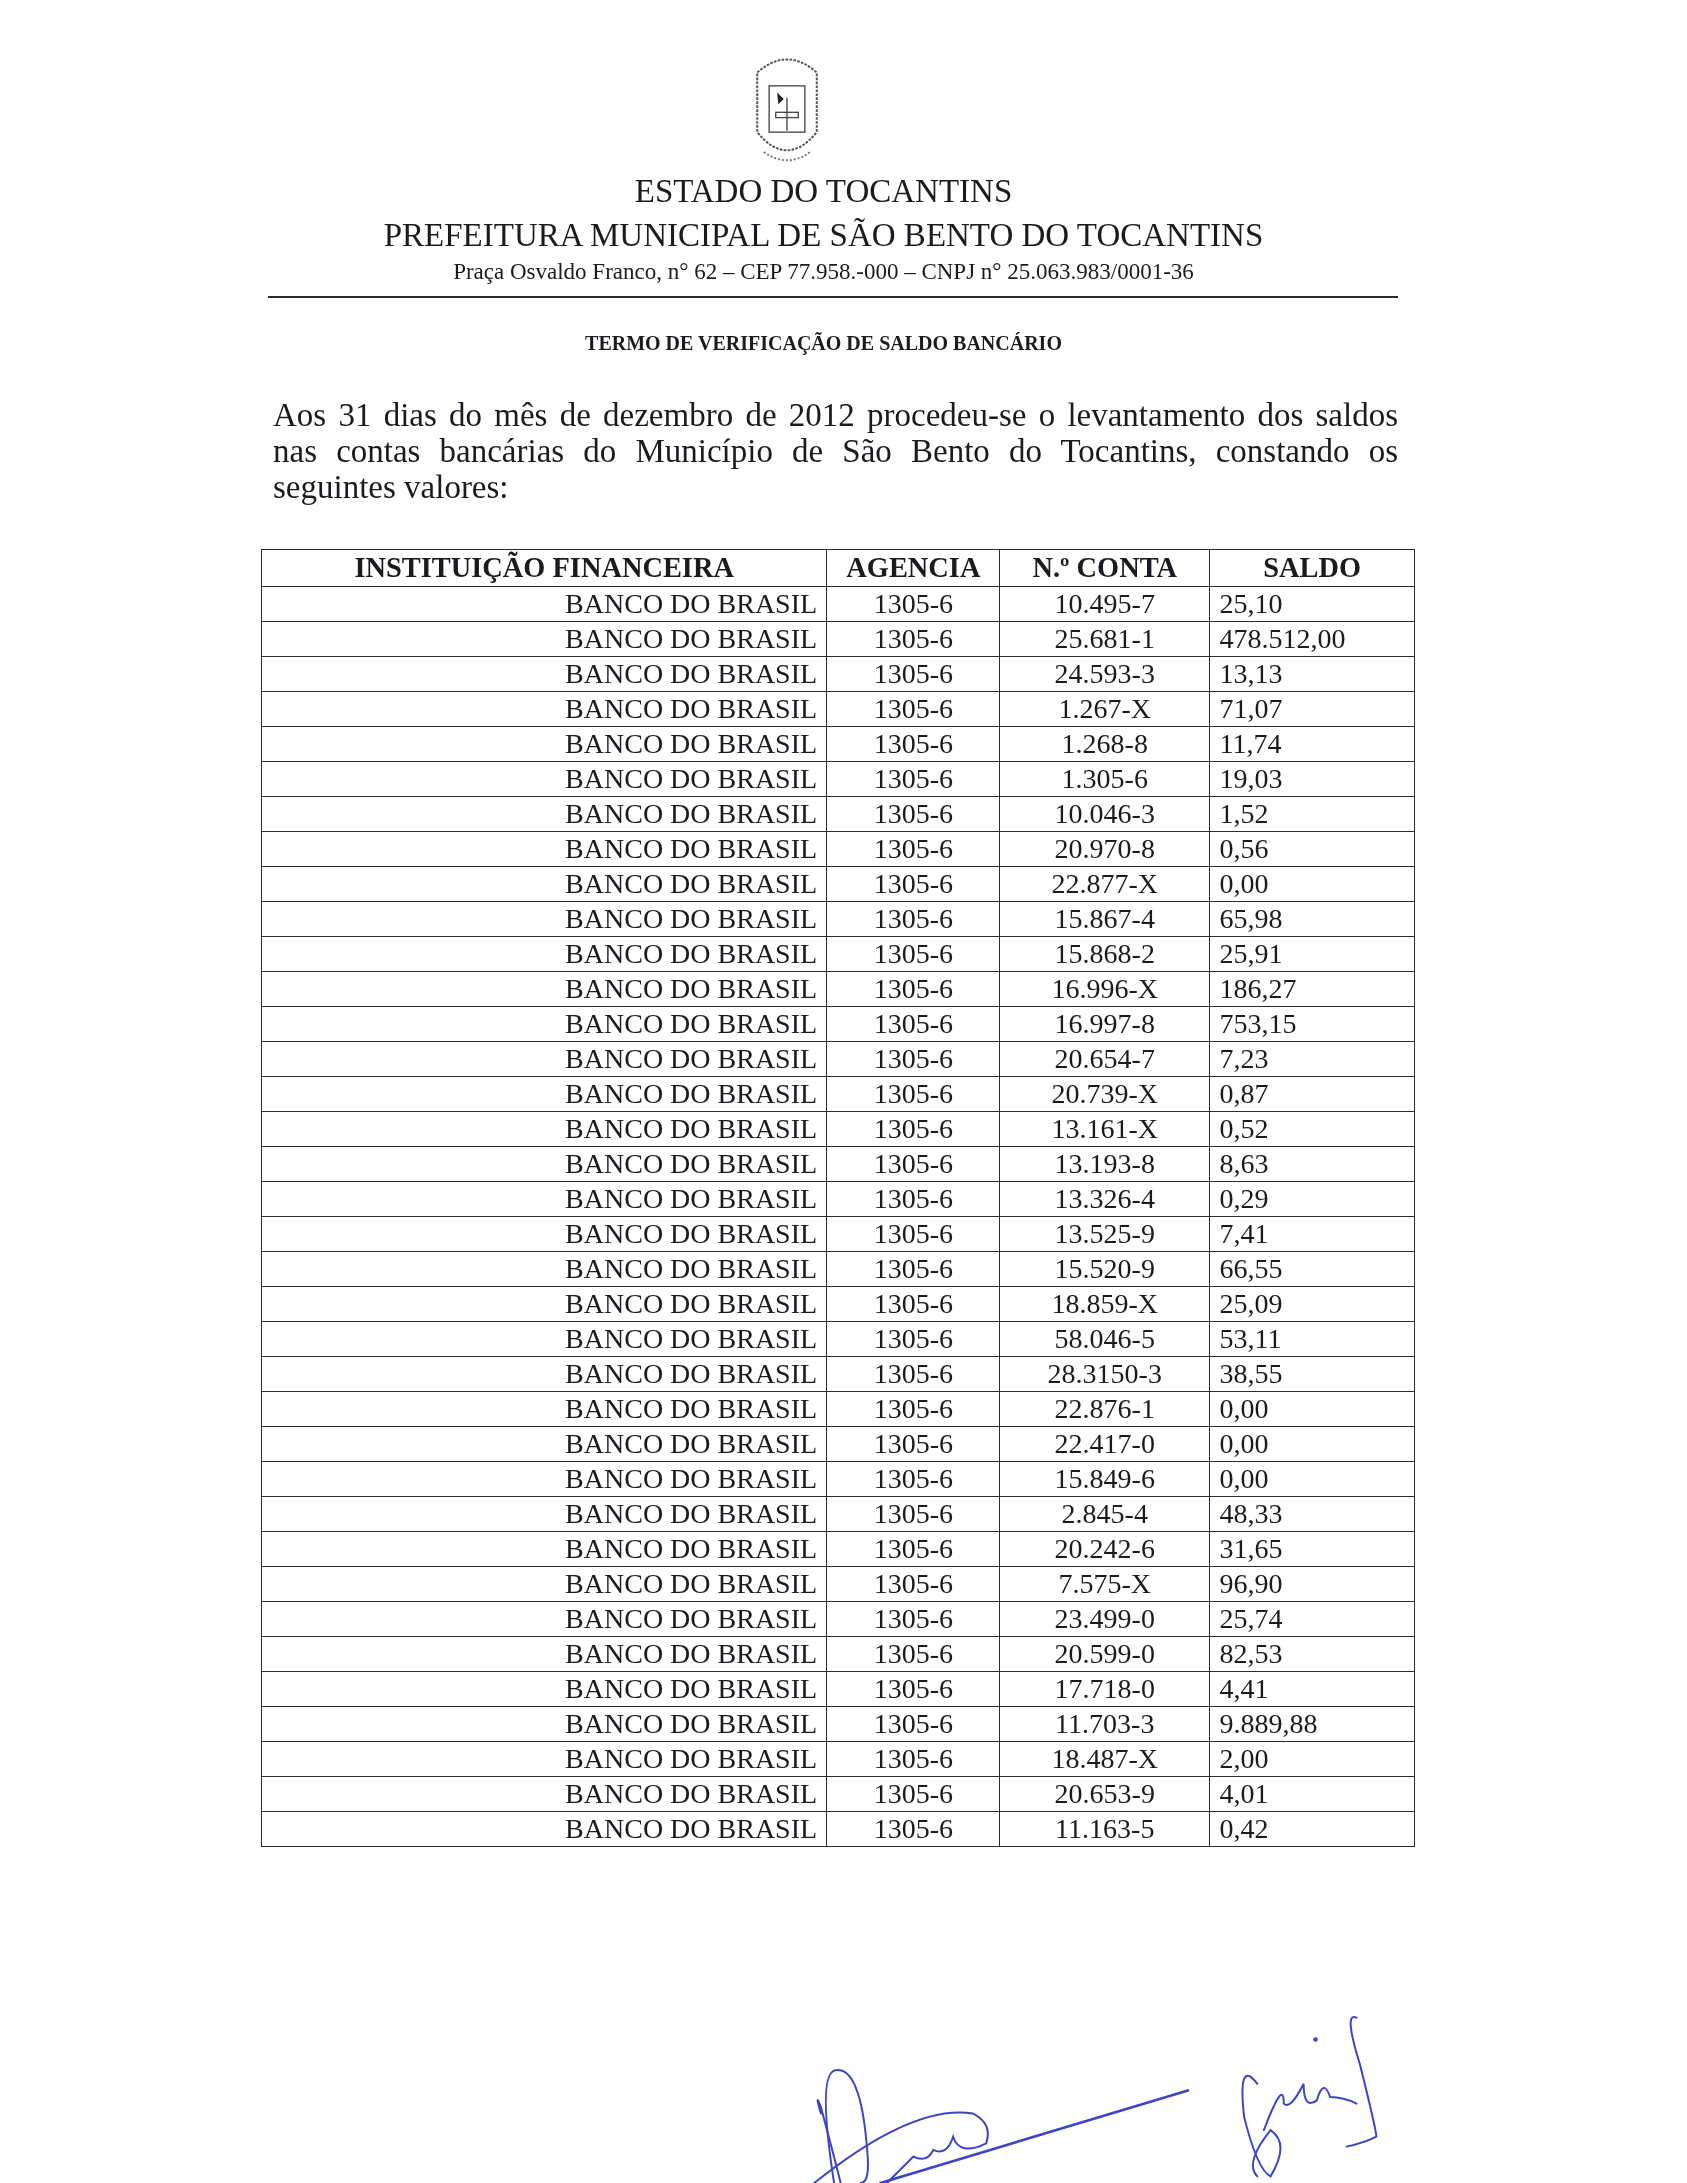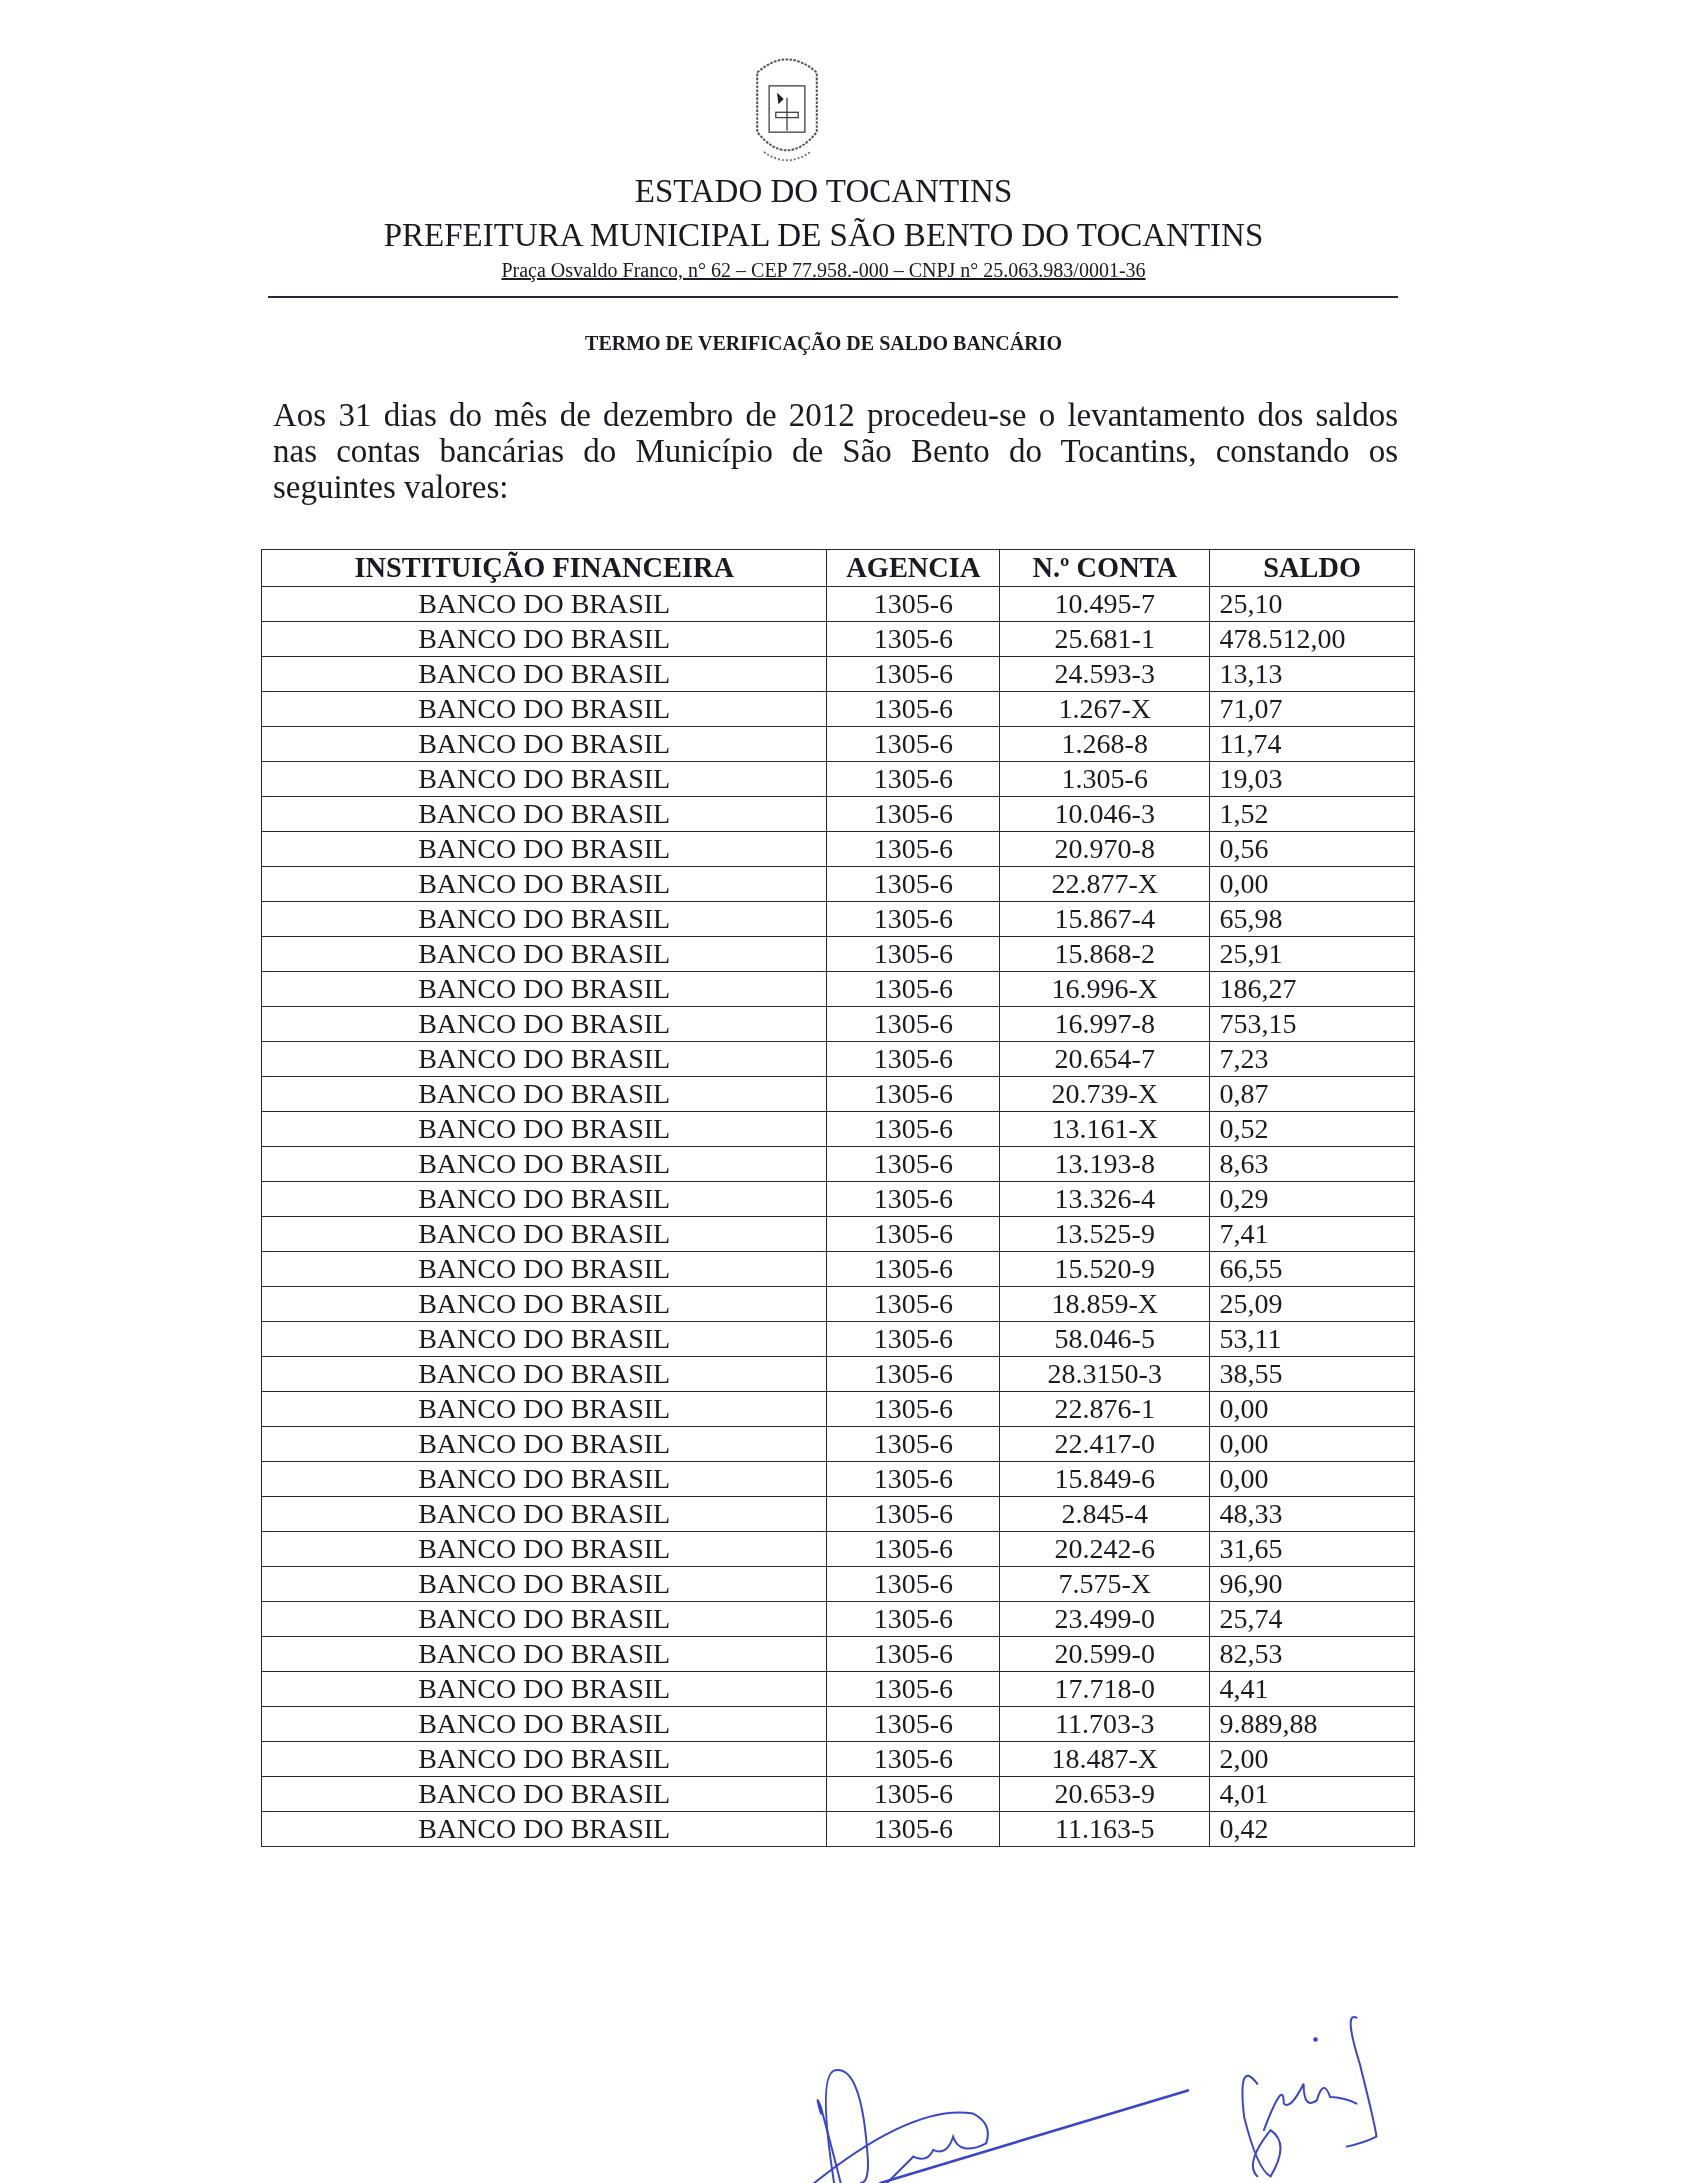--- a/index.html
+++ b/index.html
@@ -3,28 +3,28 @@
 <meta charset="utf-8">
 <style>
   html, body { margin:0; padding:0; }
   body { width:1687px; height:2183px; background:#ffffff; position:relative; overflow:hidden;
          font-family:"Liberation Serif","DejaVu Serif",serif; color:#1a1a22; }
   .abs { position:absolute; }
   #crest { left:744px; top:46px; width:86px; height:126px; }
   .hdr { left:0; width:1647px; text-align:center; }
   #state { top:173px; font-size:33px; letter-spacing:0px; }
   #pref { top:217px; font-size:33px; }
-  #addr { top:259px; font-size:20px;text-decoration:underline; }
+  #addr { top:259px; font-size:23px; }
   #rule { left:268px; top:296px; width:1130px; height:2px; background:#2a2a35; }
   #title { top:332px; font-size:20px; font-weight:bold; }
   #para { left:273px; top:397px; width:1125px; font-size:33px; line-height:36px; text-align:justify; }
   table { position:absolute; left:261px; top:549px; width:1154px; border-collapse:collapse; font-size:28px;border-radius:28px; }
   th, td { border:1.3px solid #2a2a35; height:34px; padding:0 9.3px; line-height:34px; white-space:nowrap; }
   th { font-weight:bold; text-align:center; font-size:28.4px; height:36px; }
-  td.c-inst { text-align:center; }
+  td.c-inst { text-align:right; }
   td.c-ag, td.c-ct { text-align:center; }
   td.c-sal { text-align:left; padding-right:6.6px; }
   col.w-inst { width:566px; } col.w-ag { width:173px; } col.w-ct { width:210px; } col.w-sal { width:205px; }
   #sig { left:781px; top:1978px; width:622px; height:205px; }
 </style>
 </head>
 <body>
 
 <svg id="crest" class="abs" viewBox="0 0 130 190">
   <path d="M20 40 Q65 0 110 40 L110 130 Q65 185 20 130 Z" fill="none" stroke="#555" stroke-width="3" stroke-dasharray="4 2"></path>

